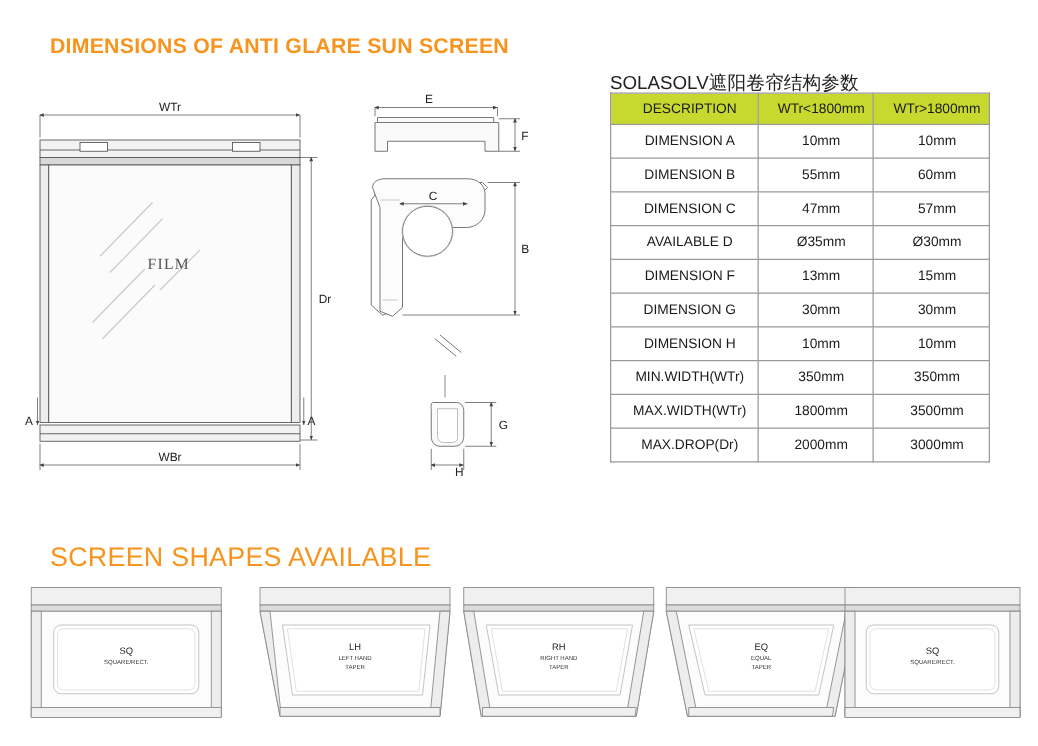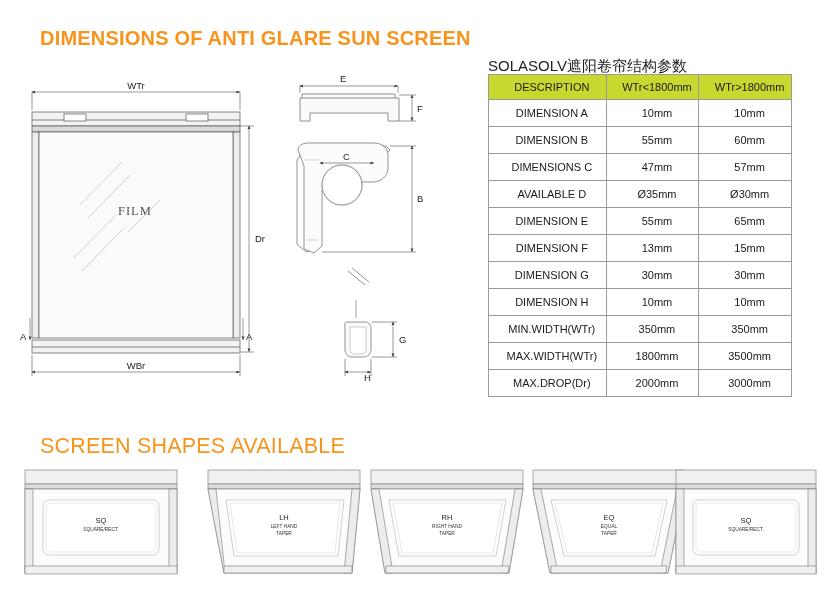--- a/index.html
+++ b/index.html
@@ -18,21 +18,21 @@
   .page {
     position: absolute;
     inset: 0;
   }
 
   
   .main-title {
     position: absolute;
     left: 40px;
     top: 27px;
-    font-size: 20px;
+    font-size: 17px;
     font-weight: bold;
     color: #f7941d;
     letter-spacing: 0.2px;
     white-space: nowrap;
   }
   .shapes-title {
     position: absolute;
     left: 40px;
     top: 434px;
     font-size: 21.5px;
@@ -136,33 +136,28 @@
         <td>DIMENSION A</td>
         <td>10mm</td>
         <td>10mm</td>
       </tr>
       <tr>
         <td>DIMENSION B</td>
         <td>55mm</td>
         <td>60mm</td>
       </tr>
       <tr>
-        <td>DIMENSIONS C</td>
+        <td>DIMENSION C</td>
         <td>47mm</td>
         <td>57mm</td>
       </tr>
       <tr>
         <td>AVAILABLE D</td>
         <td>Ø35mm</td>
         <td>Ø30mm</td>
-      </tr>
-      <tr>
-        <td>DIMENSION E</td>
-        <td>55mm</td>
-        <td>65mm</td>
       </tr>
       <tr>
         <td>DIMENSION F</td>
         <td>13mm</td>
         <td>15mm</td>
       </tr>
       <tr>
         <td>DIMENSION G</td>
         <td>30mm</td>
         <td>30mm</td>

